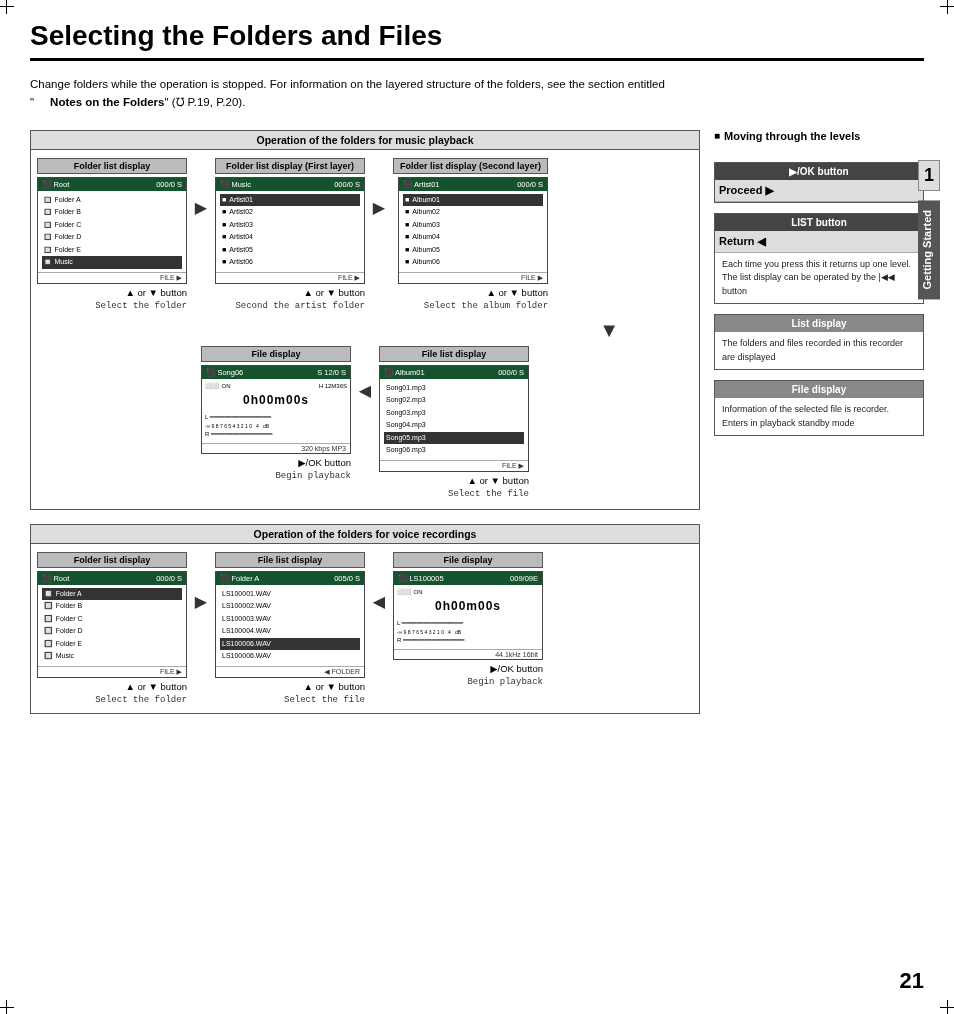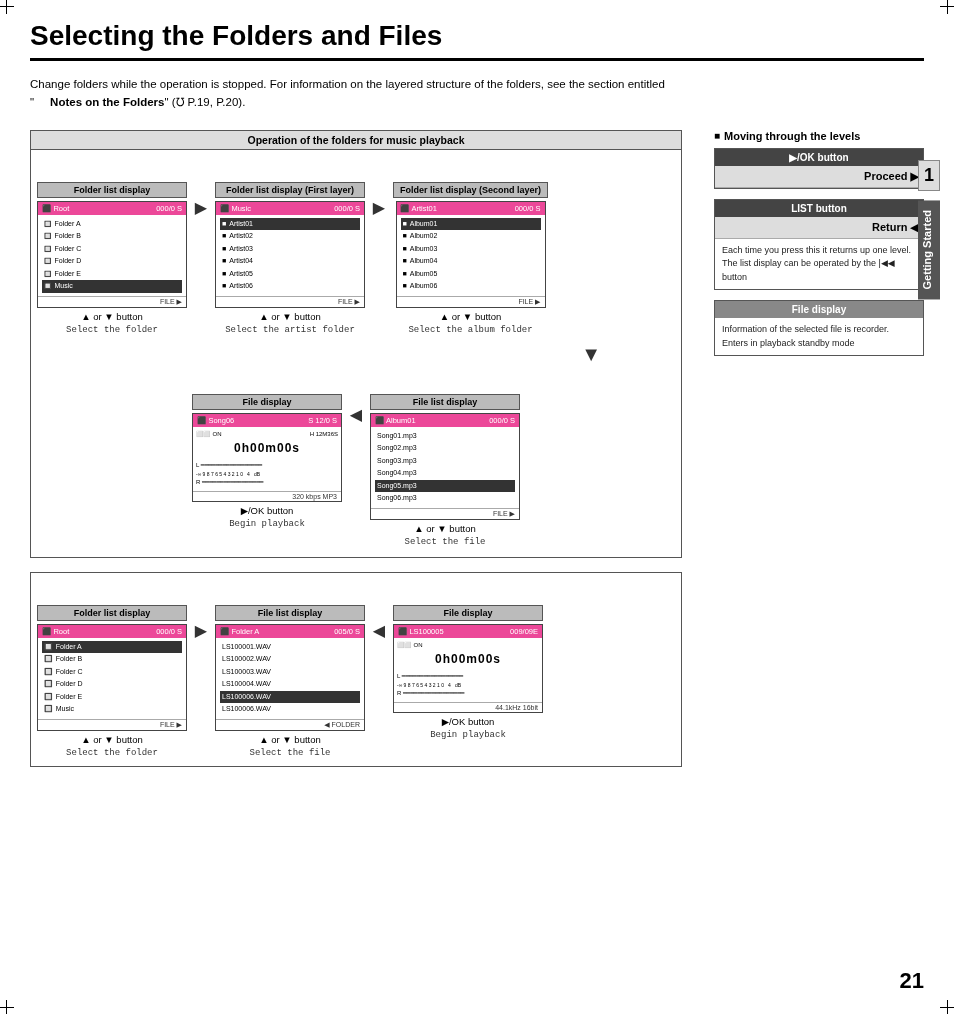--- a/index.html
+++ b/index.html
@@ -28,21 +28,21 @@
       max-width: 640px;
     }
 
     .intro-text strong {
       font-weight: bold;
       padding-left: 16px;
     }
 
     .main-content {
       display: flex;
-      gap: 32px;
+      gap: 14px;
     }
 
     .left-column {
       flex: 1;
     }
 
     .right-column {
       width: 210px;
       flex-shrink: 0;
     }
@@ -64,21 +64,21 @@
 
     
     .device-box {
       border: 1.5px solid #444;
       background: #fff;
       width: 150px;
       flex-shrink: 0;
     }
 
     .device-header {
-      background: #ec4899;
+      background: #14532d;
       color: #fff;
       font-size: 7.5px;
       padding: 2px 4px;
       display: flex;
       justify-content: space-between;
     }
 
     .device-body {
       padding: 3px 4px;
       font-size: 7px;
@@ -138,36 +138,36 @@
     }
 
     .info-box-title.dark {
       background: #444;
     }
 
     .info-box-highlight {
       background: #ddd;
       font-size: 11px;
       font-weight: bold;
-      text-align: right;
+      text-align: left;
       padding: 4px;
       border-bottom: 1px solid #aaa;
     }
 
     .info-box-body {
       padding: 5px 7px;
       font-size: 9px;
       line-height: 1.5;
       color: #222;
     }
 
     .moving-levels-title {
       font-size: 11px;
       font-weight: bold;
-      margin-bottom: 6px;
+      margin-bottom: 20px;
       display: flex;
       align-items: center;
       gap: 4px;
     }
 
     .moving-levels-title::before {
       content: '■';
       font-size: 10px;
     }
 
@@ -220,23 +220,22 @@
     .crop-tr-h { top: 6px; right: 0; width: 14px; height: 1px; }
     .crop-tr-v { top: 0; right: 6px; width: 1px; height: 14px; }
     .crop-bl-h { bottom: 6px; left: 0; width: 14px; height: 1px; }
     .crop-bl-v { bottom: 0; left: 6px; width: 1px; height: 14px; }
     .crop-br-h { bottom: 6px; right: 0; width: 14px; height: 1px; }
     .crop-br-v { bottom: 0; right: 6px; width: 1px; height: 14px; }
 
     .device-wrap {
       display: flex;
       flex-direction: column;
-      align-items: center;
+      align-items: flex-end;
       gap: 3px;
-      margin-top: 24px;
     }
 
     .device-title-bar {
       background: #bbb;
       border: 1px solid #555;
       font-size: 9px;
       font-weight: bold;
       text-align: center;
       padding: 2px 6px;
       width: 100%;
@@ -332,21 +331,21 @@
               <div class="device-item selected"><span>■</span>Artist01</div>
               <div class="device-item"><span>■</span>Artist02</div>
               <div class="device-item"><span>■</span>Artist03</div>
               <div class="device-item"><span>■</span>Artist04</div>
               <div class="device-item"><span>■</span>Artist05</div>
               <div class="device-item"><span>■</span>Artist06</div>
             </div>
             <div class="device-footer">FILE ▶</div>
           </div>
           <div class="btn-label">▲ or ▼ button</div>
-          <div class="desc-label">Select the artist folder</div>
+          <div class="desc-label">Second the artist folder</div>
         </div>
 
         <div class="small-arrow-connector" style="margin-top:40px;">▶</div>
 
         <div class="device-wrap">
           <div class="device-title-bar">Folder list display (Second layer)</div>
           <div class="device-box">
             <div class="device-header">
               <span>⬛ <span>Artist01</span></span>
               <span>000/0 S</span>
@@ -418,20 +417,21 @@
             <div class="device-footer">FILE ▶</div>
           </div>
           <div class="btn-label">▲ or ▼ button</div>
           <div class="desc-label">Select the file</div>
         </div>
 
       </div>
     </div>
 
     <div class="section-box">
+      <div class="section-title">Operation of the folders for voice recordings</div>
 
       <div style="display:flex; align-items:flex-start; padding: 8px 6px; gap:5px;">
 
         <div class="device-wrap">
           <div class="device-title-bar">Folder list display</div>
           <div class="device-box">
             <div class="device-header">
               <span>⬛ <span>Root</span></span>
               <span>000/0 S</span>
             </div>
@@ -512,20 +512,24 @@
       <div class="info-box-title dark">▶/OK button</div>
       <div class="info-box-highlight">Proceed ▶</div>
     </div>
 
     <div class="info-box">
       <div class="info-box-title dark">LIST button</div>
       <div class="info-box-highlight">Return ◀</div>
       <div class="info-box-body">Each time you press this it returns up one level. The list display can be operated by the |◀◀ button</div>
     </div>
 
+    <div class="info-box">
+      <div class="info-box-title">List display</div>
+      <div class="info-box-body">The folders and files recorded in this recorder are displayed</div>
+    </div>
 
     <div class="info-box">
       <div class="info-box-title">File display</div>
       <div class="info-box-body">Information of the selected file is recorder. Enters in playback standby mode</div>
     </div>
 
   </div>
 
 </div>
 

